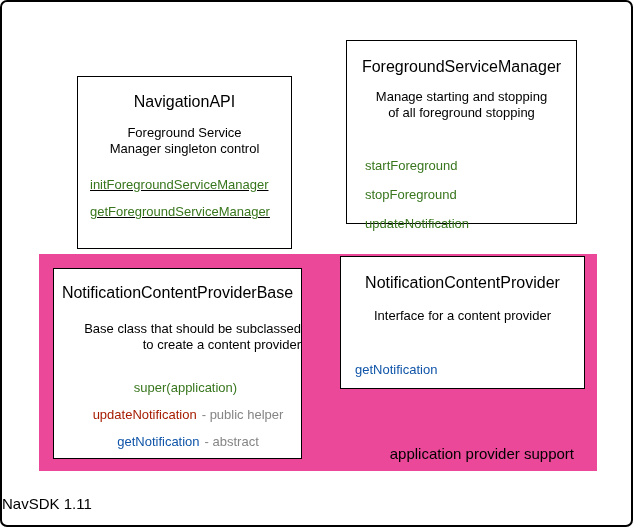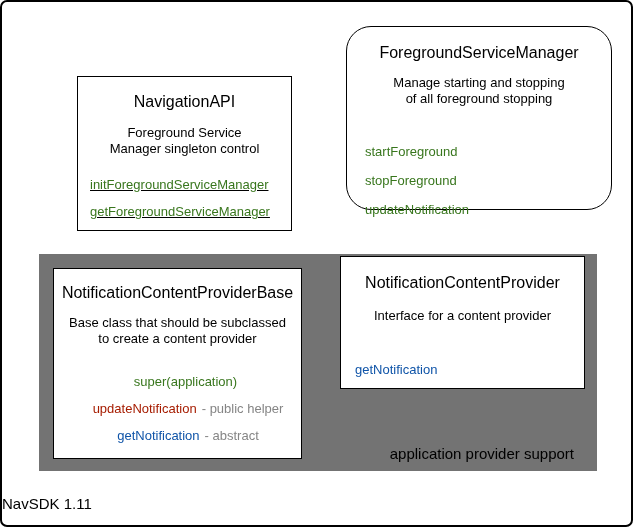--- a/index.html
+++ b/index.html
@@ -37,28 +37,28 @@
   }
   .method {
     font-size: 13px;
     line-height: 15px;
   }
   .method .suffix {
     margin-left: 5px;
   }
 
   
-  .nav-box   { left: 75px; top: 74px; width: 215px; height: 155px; }
+  .nav-box   { left: 75px; top: 74px; width: 215px; height: 173px; }
   .nav-box .box-title { margin-top: 15px; }
   .nav-box .box-desc  { margin-top: 14px; }
   .nav-box .methods   { margin-top: 21px; padding-left: 12px; text-decoration: underline; }
   .nav-box .method    { margin-bottom: 12px; }
 
   
-  .fsm-box   { left: 344px; top: 24px; width: 266px; height: 184px; border-radius: 25px; }
+  .fsm-box   { left: 344px; top: 38px; width: 231px; height: 184px; }
   .fsm-box .box-title { margin-top: 16px; }
   .fsm-box .box-desc  { margin-top: 13px; }
   .fsm-box .methods   { margin-top: 38px; padding-left: 18px; }
   .fsm-box .method    { margin-bottom: 14px; }
 
   
   .support-panel {
     position: absolute;
     left: 37px; top: 252px;
     width: 558px; height: 217px;
@@ -69,21 +69,21 @@
     right: 23px;
     bottom: 9px;
     font-size: 15px;
     color: #000000;
     white-space: nowrap;
   }
 
   
   .base-box  { left: 14px; top: 14px; width: 249px; height: 191px; }
   .base-box .box-title { margin-top: 14px; }
-  .base-box .box-desc  { margin-top: 13px; }
+  .base-box .box-desc  { margin-top: 19px; text-align: right; }
   .base-box .methods   { margin-top: 28px; padding-left: 21px; text-align: center; }
   .base-box .method    { margin-bottom: 12px; }
 
   
   .provider-box { left: 301px; top: 2px; width: 245px; height: 133px; }
   .provider-box .box-title { margin-top: 16px; }
   .provider-box .box-desc  { margin-top: 16px; }
   .provider-box .methods   { margin-top: 38px; padding-left: 14px; }
 
   .caption {
@@ -119,21 +119,21 @@
       <div>Manage starting and stopping</div>
       <div>of all foreground stopping</div>
     </div>
     <div class="methods">
       <div class="method" style="color: rgb(56, 118, 29);">startForeground</div>
       <div class="method" style="color: rgb(56, 118, 29);">stopForeground</div>
       <div class="method" style="color: rgb(56, 118, 29);">updateNotification</div>
     </div>
   </div>
 
-  <div class="support-panel" style="background: #737373;">
+  <div class="support-panel" style="background: #ec4899;">
 
     <div class="box base-box">
       <div class="box-title">NotificationContentProviderBase</div>
       <div class="box-desc">
         <div>Base class that should be subclassed</div>
         <div>to create a content provider</div>
       </div>
       <div class="methods">
         <div class="method">
           <span style="color: rgb(56, 118, 29);">super(application)</span><span class="suffix" style="color: rgb(133, 133, 133);"></span>

